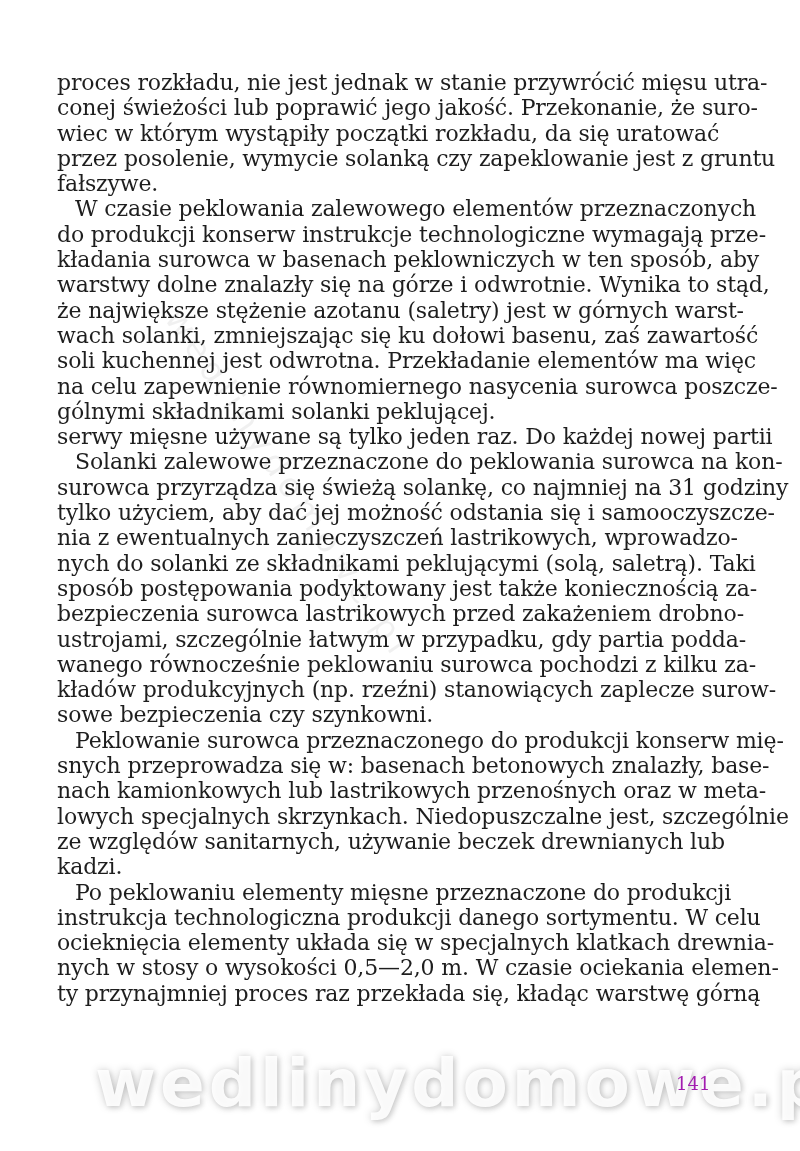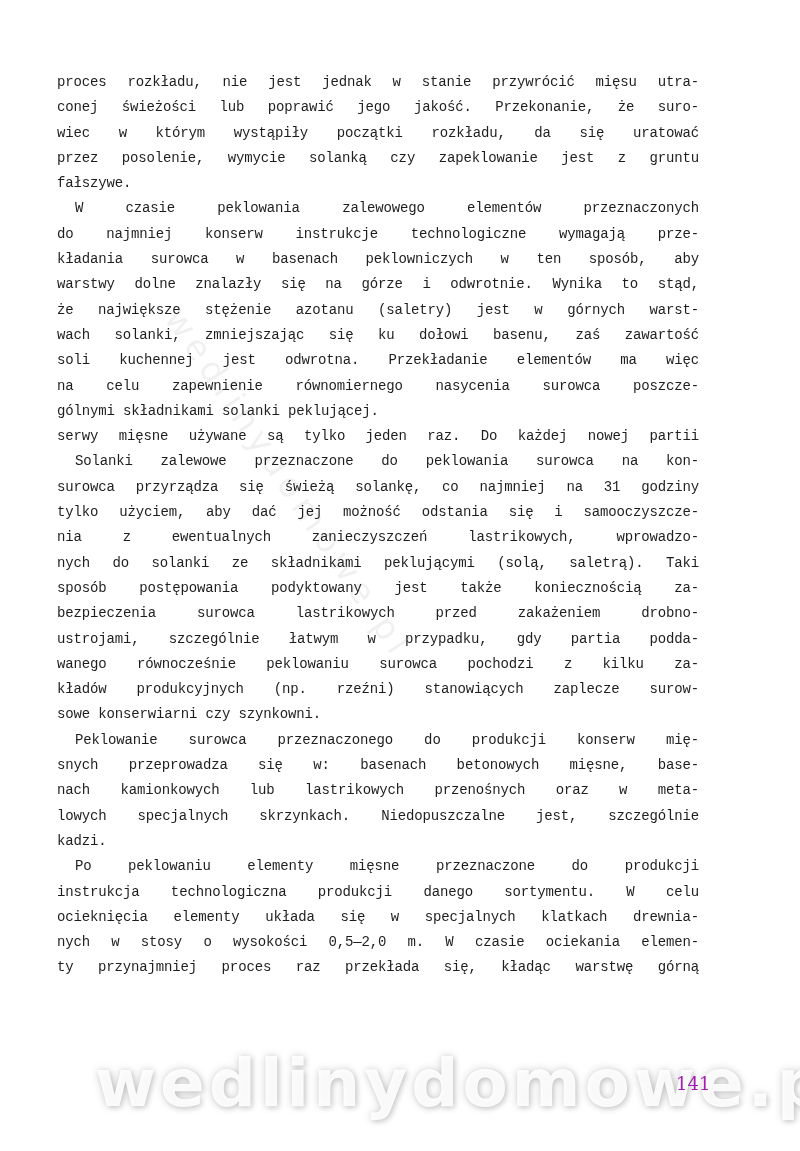--- a/index.html
+++ b/index.html
@@ -8,24 +8,23 @@
     font-family: "DejaVu Serif", "Liberation Serif", serif;
     color: #1e1e1e;
   }
   .page {
     position: absolute; left: 0; top: 0; width: 800px; height: 1151px;
   }
   .text-block {
     position: absolute; left: 57px; top: 70px; width: 642px;
   }
   .line {
-    height: 25.3px; line-height: 25.3px; font-size: 14px;
+    height: 25.3px; line-height: 25.3px; font-size: 22px;
     white-space: nowrap; text-align: justify; text-align-last: justify;
     letter-spacing: -0.15px;
-    font-family: Liberation Mono, monospace;
   }
   .line.last { text-align-last: left; }
   .line.indent { padding-left: 18px; }
   .page-number {
     position: absolute; left: 676px; top: 1073px; font-size: 18px; color: #a21caf;
   }
   .wm-diag {
     position: absolute; left: 190px; top: 300px;
     transform-origin: 0 0; transform: rotate(56deg);
     font-family: "DejaVu Sans", sans-serif; font-size: 34px; letter-spacing: 6px;
@@ -45,44 +44,45 @@
 <div class="page">
   <div class="wm-diag">wedlinydomowe.pl</div>
 
   <div class="text-block" id="text-block">
       <div class="line">proces rozkładu, nie jest jednak w stanie przywrócić mięsu utra-</div>
       <div class="line">conej świeżości lub poprawić jego jakość. Przekonanie, że suro-</div>
       <div class="line">wiec w którym wystąpiły początki rozkładu, da się uratować</div>
       <div class="line">przez posolenie, wymycie solanką czy zapeklowanie jest z gruntu</div>
       <div class="line last">fałszywe.</div>
       <div class="line indent">W czasie peklowania zalewowego elementów przeznaczonych</div>
-      <div class="line">do najmniej konserw instrukcje technologiczne wymagają prze-</div>
+      <div class="line">do produkcji konserw instrukcje technologiczne wymagają prze-</div>
       <div class="line">kładania surowca w basenach peklowniczych w ten sposób, aby</div>
       <div class="line">warstwy dolne znalazły się na górze i odwrotnie. Wynika to stąd,</div>
       <div class="line">że największe stężenie azotanu (saletry) jest w górnych warst-</div>
       <div class="line">wach solanki, zmniejszając się ku dołowi basenu, zaś zawartość</div>
       <div class="line">soli kuchennej jest odwrotna. Przekładanie elementów ma więc</div>
       <div class="line">na celu zapewnienie równomiernego nasycenia surowca poszcze-</div>
       <div class="line last">gólnymi składnikami solanki peklującej.</div>
       <div class="line">serwy mięsne używane są tylko jeden raz. Do każdej nowej partii</div>
       <div class="line indent">Solanki zalewowe przeznaczone do peklowania surowca na kon-</div>
       <div class="line">surowca przyrządza się świeżą solankę, co najmniej na 31 godziny</div>
       <div class="line">tylko użyciem, aby dać jej możność odstania się i samooczyszcze-</div>
       <div class="line">nia z ewentualnych zanieczyszczeń lastrikowych, wprowadzo-</div>
       <div class="line">nych do solanki ze składnikami peklującymi (solą, saletrą). Taki</div>
       <div class="line">sposób postępowania podyktowany jest także koniecznością za-</div>
       <div class="line">bezpieczenia surowca lastrikowych przed zakażeniem drobno-</div>
       <div class="line">ustrojami, szczególnie łatwym w przypadku, gdy partia podda-</div>
       <div class="line">wanego równocześnie peklowaniu surowca pochodzi z kilku za-</div>
       <div class="line">kładów produkcyjnych (np. rzeźni) stanowiących zaplecze surow-</div>
-      <div class="line last">sowe konserwiarni czy szynkowni.</div>
+      <div class="line last">sowe bezpieczenia czy szynkowni.</div>
       <div class="line indent">Peklowanie surowca przeznaczonego do produkcji konserw mię-</div>
-      <div class="line">snych przeprowadza się w: basenach betonowych mięsne, base-</div>
+      <div class="line">snych przeprowadza się w: basenach betonowych znalazły, base-</div>
       <div class="line">nach kamionkowych lub lastrikowych przenośnych oraz w meta-</div>
       <div class="line">lowych specjalnych skrzynkach. Niedopuszczalne jest, szczególnie</div>
+      <div class="line">ze względów sanitarnych, używanie beczek drewnianych lub</div>
       <div class="line last">kadzi.</div>
       <div class="line indent">Po peklowaniu elementy mięsne przeznaczone do produkcji</div>
       <div class="line">instrukcja technologiczna produkcji danego sortymentu. W celu</div>
       <div class="line">ocieknięcia elementy układa się w specjalnych klatkach drewnia-</div>
       <div class="line">nych w stosy o wysokości 0,5—2,0 m. W czasie ociekania elemen-</div>
       <div class="line">ty przynajmniej proces raz przekłada się, kładąc warstwę górną</div>
     </div>
 
   <div class="wm-big">wedlinydomowe.pl</div>
 

